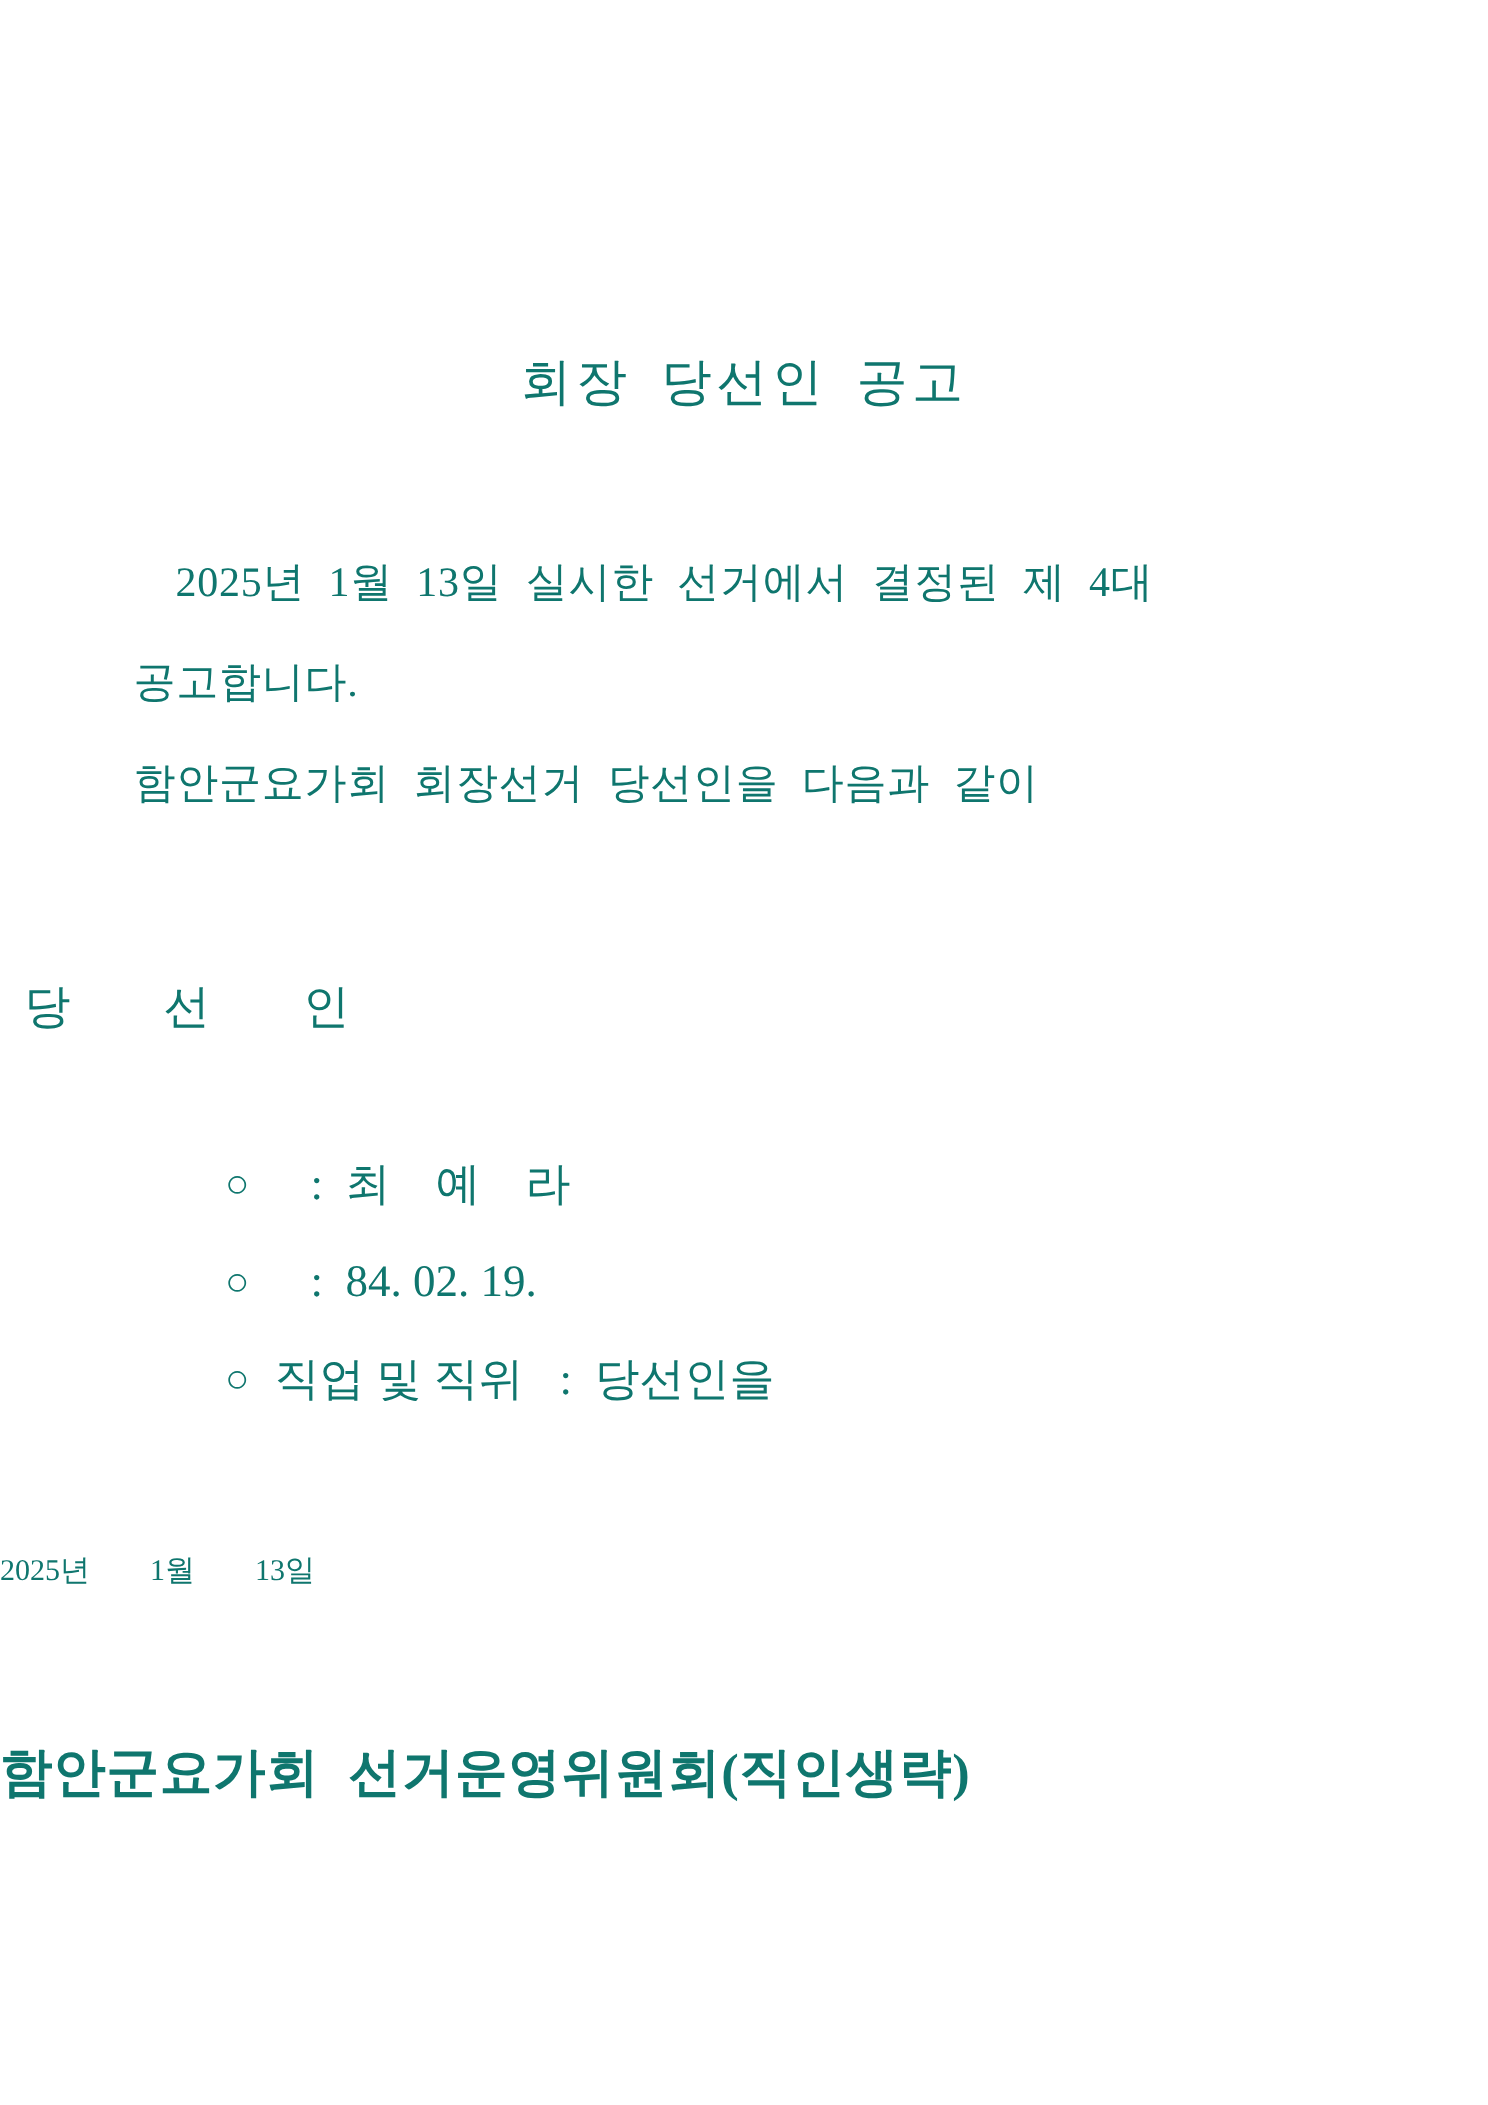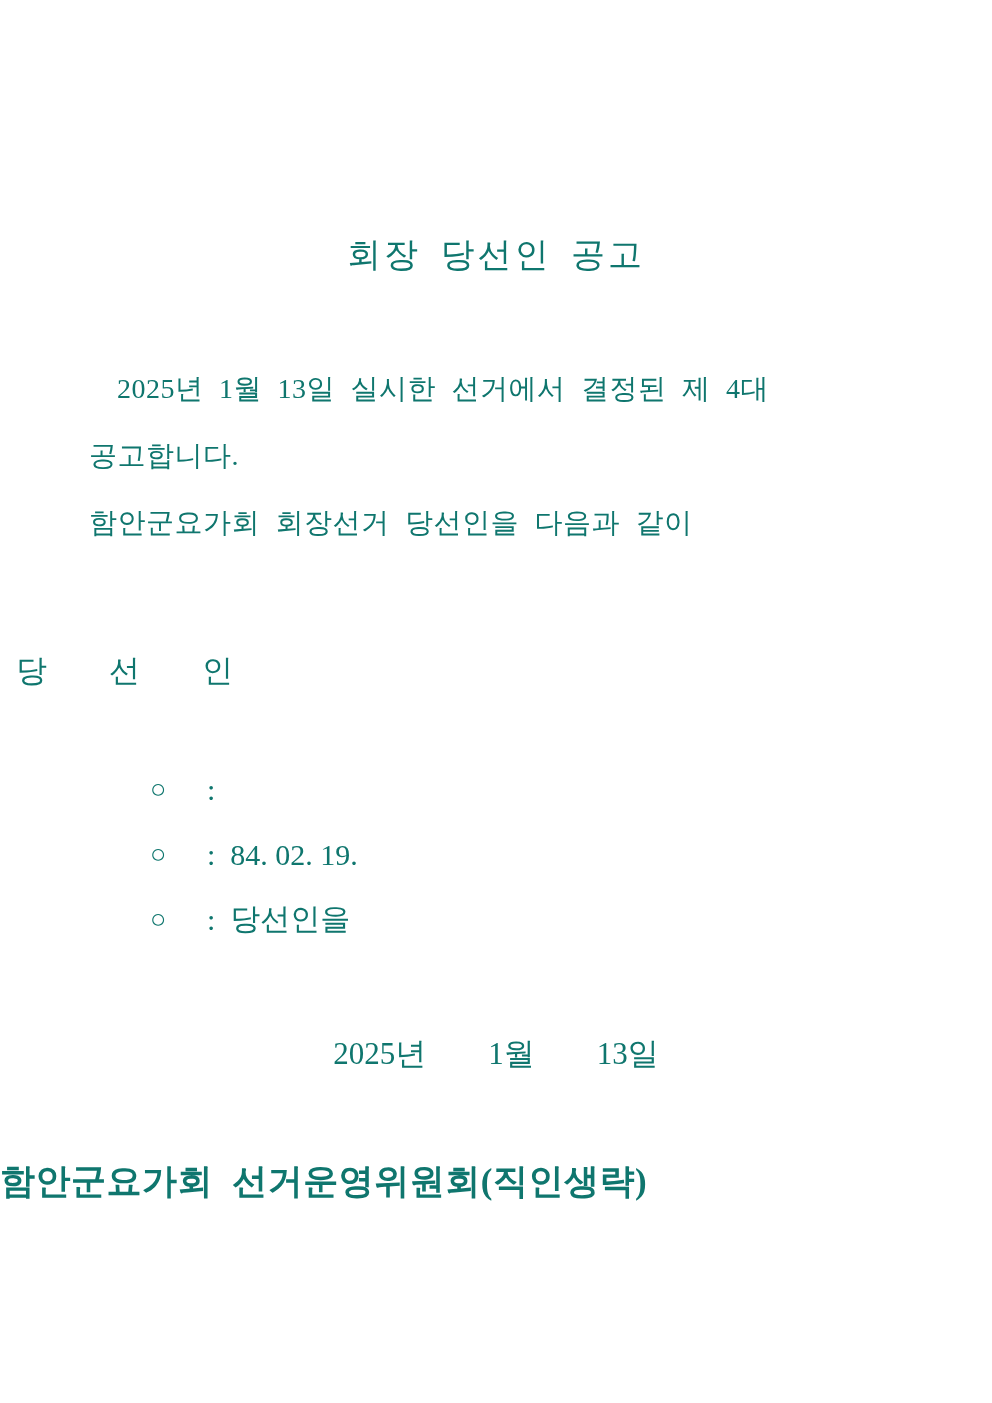--- a/index.html
+++ b/index.html
@@ -85,22 +85,22 @@
     margin-right: 15px;
   }
   .item-value {
     white-space: pre;
   }
   .date-line {
     position: absolute;
     top: 1033px;
     left: 0;
     width: 100%;
-    text-align: center;
-    font-size: 31px;
+    text-align: left;
+    font-size: 20px;
     white-space: pre;
   }
   .issuer-line {
     position: absolute;
     top: 1158px;
     left: 0;
     width: 100%;
     text-align: left;
     font-size: 35px;
     font-weight: bold;
@@ -122,30 +122,32 @@
     <span class="body-line">함안군요가회 회장선거 당선인을 다음과 같이</span>
   </p>
 
   <div class="winner-heading">당　　선　　인</div>
 
   <div class="items">
 
     <div class="item">
       <span class="bullet">○</span>
       <span class="colon">:</span>
+      <span class="item-value">최　예　라</span>
     </div>
 
     <div class="item">
       <span class="bullet">○</span>
       <span class="colon">:</span>
       <span class="item-value">84. 02. 19.</span>
     </div>
 
     <div class="item">
       <span class="bullet">○</span>
+      <span class="item-label">직업 및 직위</span>
       <span class="colon">:</span>
       <span class="item-value">당선인을</span>
     </div>
 
   </div>
 
   <div class="date-line">2025년　　1월　　13일</div>
 
   <div class="issuer-line">함안군요가회 선거운영위원회(직인생략)</div>
 

